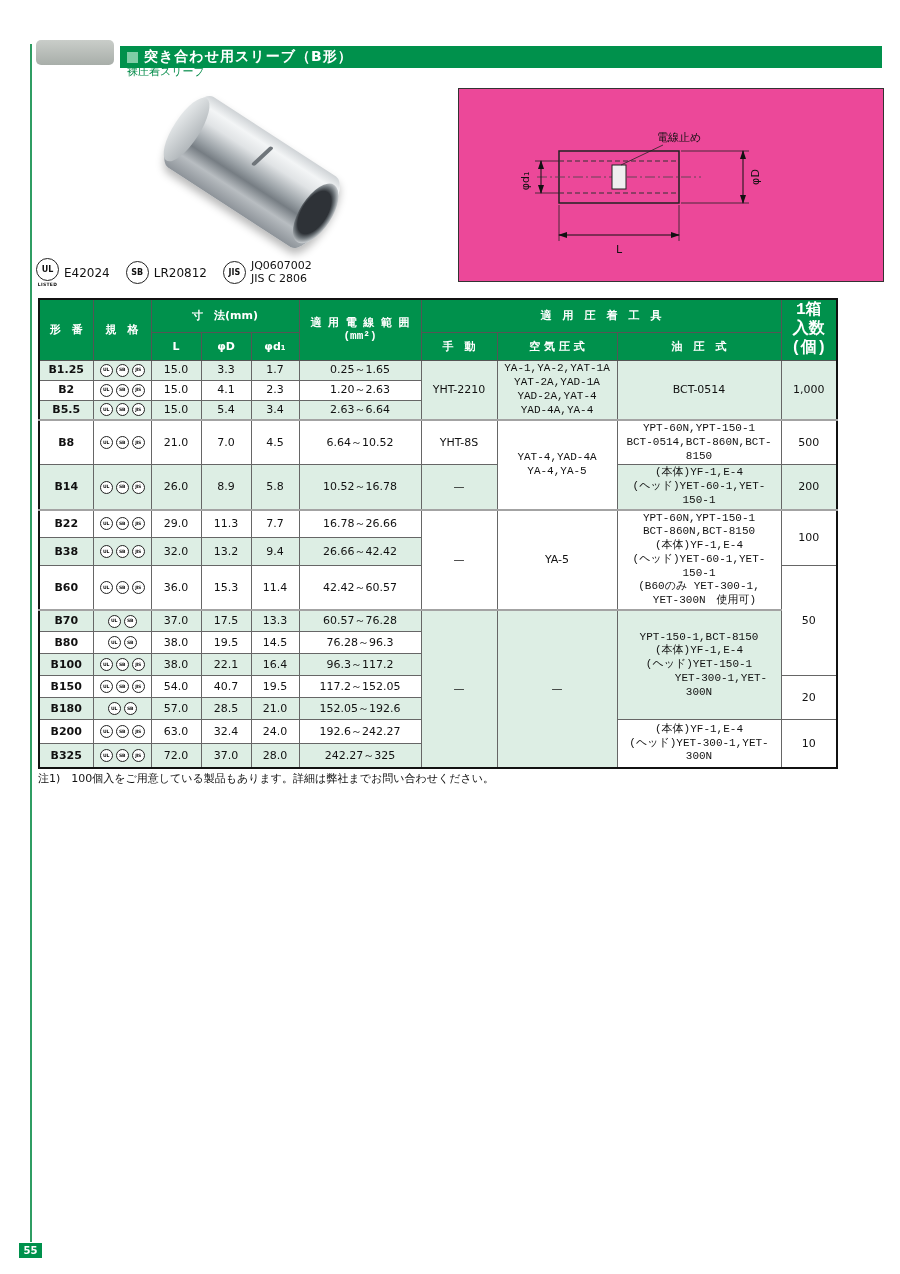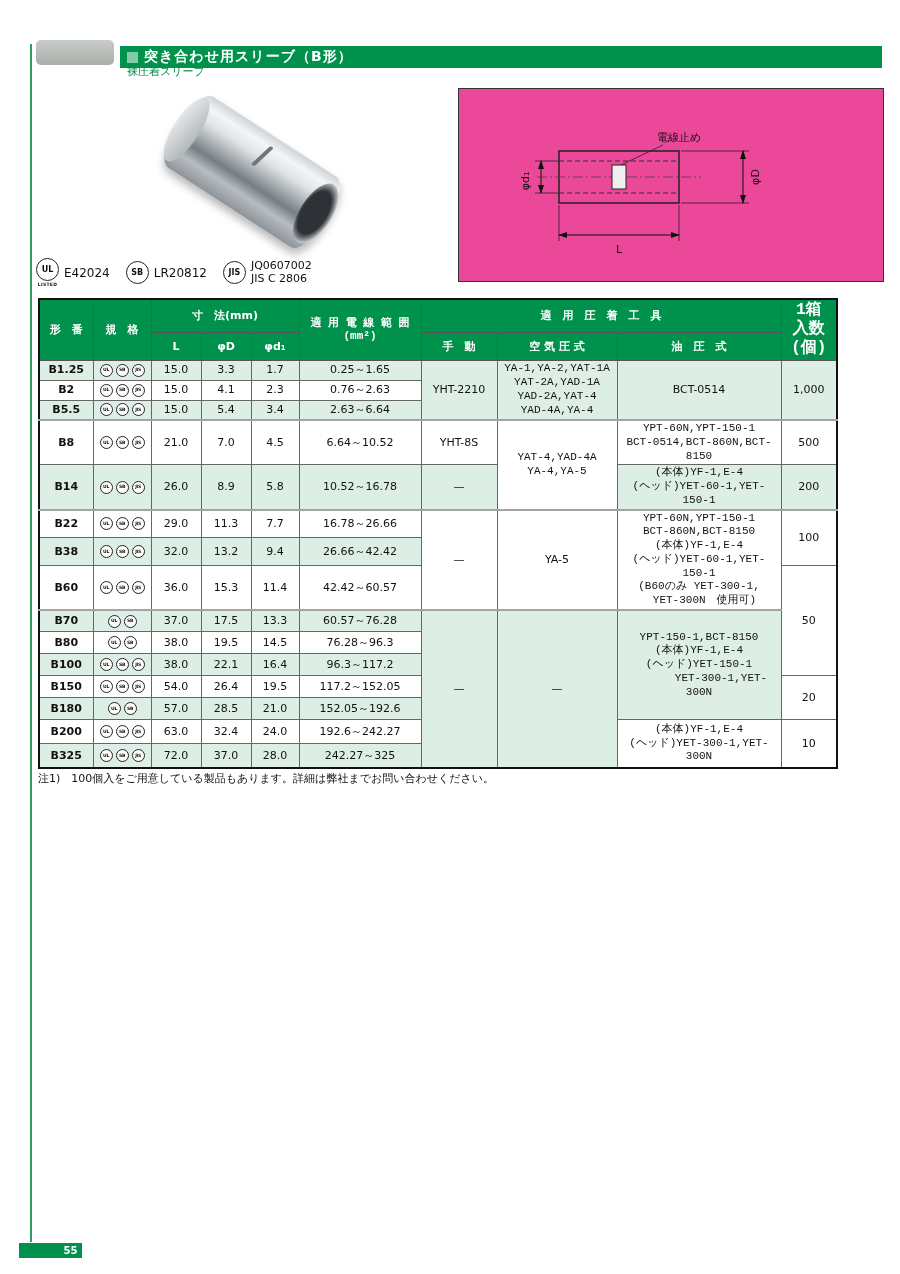--- a/index.html
+++ b/index.html
@@ -6,21 +6,21 @@
   body{
     width:900px;height:1274px;position:relative;background:#ffffff;
     font-family:"DejaVu Sans","Liberation Sans",sans-serif;color:#111;
     overflow:hidden;
   }
   
   .side-line{position:absolute;left:30px;top:44px;width:2px;height:1198px;background:#2f9d63;}
   .index-tab{position:absolute;left:36px;top:40px;width:78px;height:25px;
     background:linear-gradient(#c9cdc9,#a8aea9);border-radius:5px;}
   .page-num-box{position:absolute;left:19px;top:1243px;width:23px;height:15px;background:#00914c;
-    color:#fff;font-size:10px;font-weight:bold;display:flex;align-items:center;justify-content:center;padding-left:40px;}
+    color:#fff;font-size:10px;font-weight:bold;display:flex;align-items:center;justify-content:center;}
   
   .category-label{position:absolute;left:127px;top:24px;font-size:11px;color:#008a47;margin-top:40px;}
   .title-bar{position:absolute;left:120px;top:46px;width:762px;height:22px;background:#00914c;
     display:flex;align-items:center;}
   .title-square{width:11px;height:11px;background:#7fcda6;margin:0 6px 0 7px;}
   .title-text{color:#fff;font-weight:bold;font-size:14px;letter-spacing:1px;text-align:center;}
   
   .photo{position:absolute;left:145px;top:72px;width:235px;height:200px;}
   .tube{position:absolute;left:18px;top:58px;width:178px;height:84px;transform:rotate(33deg);
     border-radius:16px/42px;
@@ -189,21 +189,21 @@
 YAD-4A,YA-4</td>
       <td rowspan="3" class="tool">BCT-0514</td>
       <td rowspan="3">1,000</td>
     </tr>
     <tr style="height:20px">
       <td class="model">B2</td>
       <td class="std-cell"><span class="std-icon">UL</span><span class="std-icon">SB</span><span class="std-icon">JIS</span></td>
       <td>15.0</td>
       <td>4.1</td>
       <td>2.3</td>
-      <td>0.76～2.63</td>
+      <td>1.20～2.63</td>
     </tr>
     <tr class="shade" style="height:20px">
       <td class="model">B5.5</td>
       <td class="std-cell"><span class="std-icon">UL</span><span class="std-icon">SB</span><span class="std-icon">JIS</span></td>
       <td>15.0</td>
       <td>5.4</td>
       <td>3.4</td>
       <td>2.63～6.64</td>
     </tr>
     <tr class="gsep" style="height:36px">
@@ -293,21 +293,21 @@
       <td class="std-cell"><span class="std-icon">UL</span><span class="std-icon">SB</span><span class="std-icon">JIS</span></td>
       <td>38.0</td>
       <td>22.1</td>
       <td>16.4</td>
       <td>96.3～117.2</td>
     </tr>
     <tr style="height:22px">
       <td class="model">B150</td>
       <td class="std-cell"><span class="std-icon">UL</span><span class="std-icon">SB</span><span class="std-icon">JIS</span></td>
       <td>54.0</td>
-      <td>26.4</td>
+      <td>40.7</td>
       <td>19.5</td>
       <td>117.2～152.05</td>
       <td rowspan="2">20</td>
     </tr>
     <tr class="shade" style="height:22px">
       <td class="model">B180</td>
       <td class="std-cell"><span class="std-icon">UL</span><span class="std-icon">SB</span></td>
       <td>57.0</td>
       <td>28.5</td>
       <td>21.0</td>

